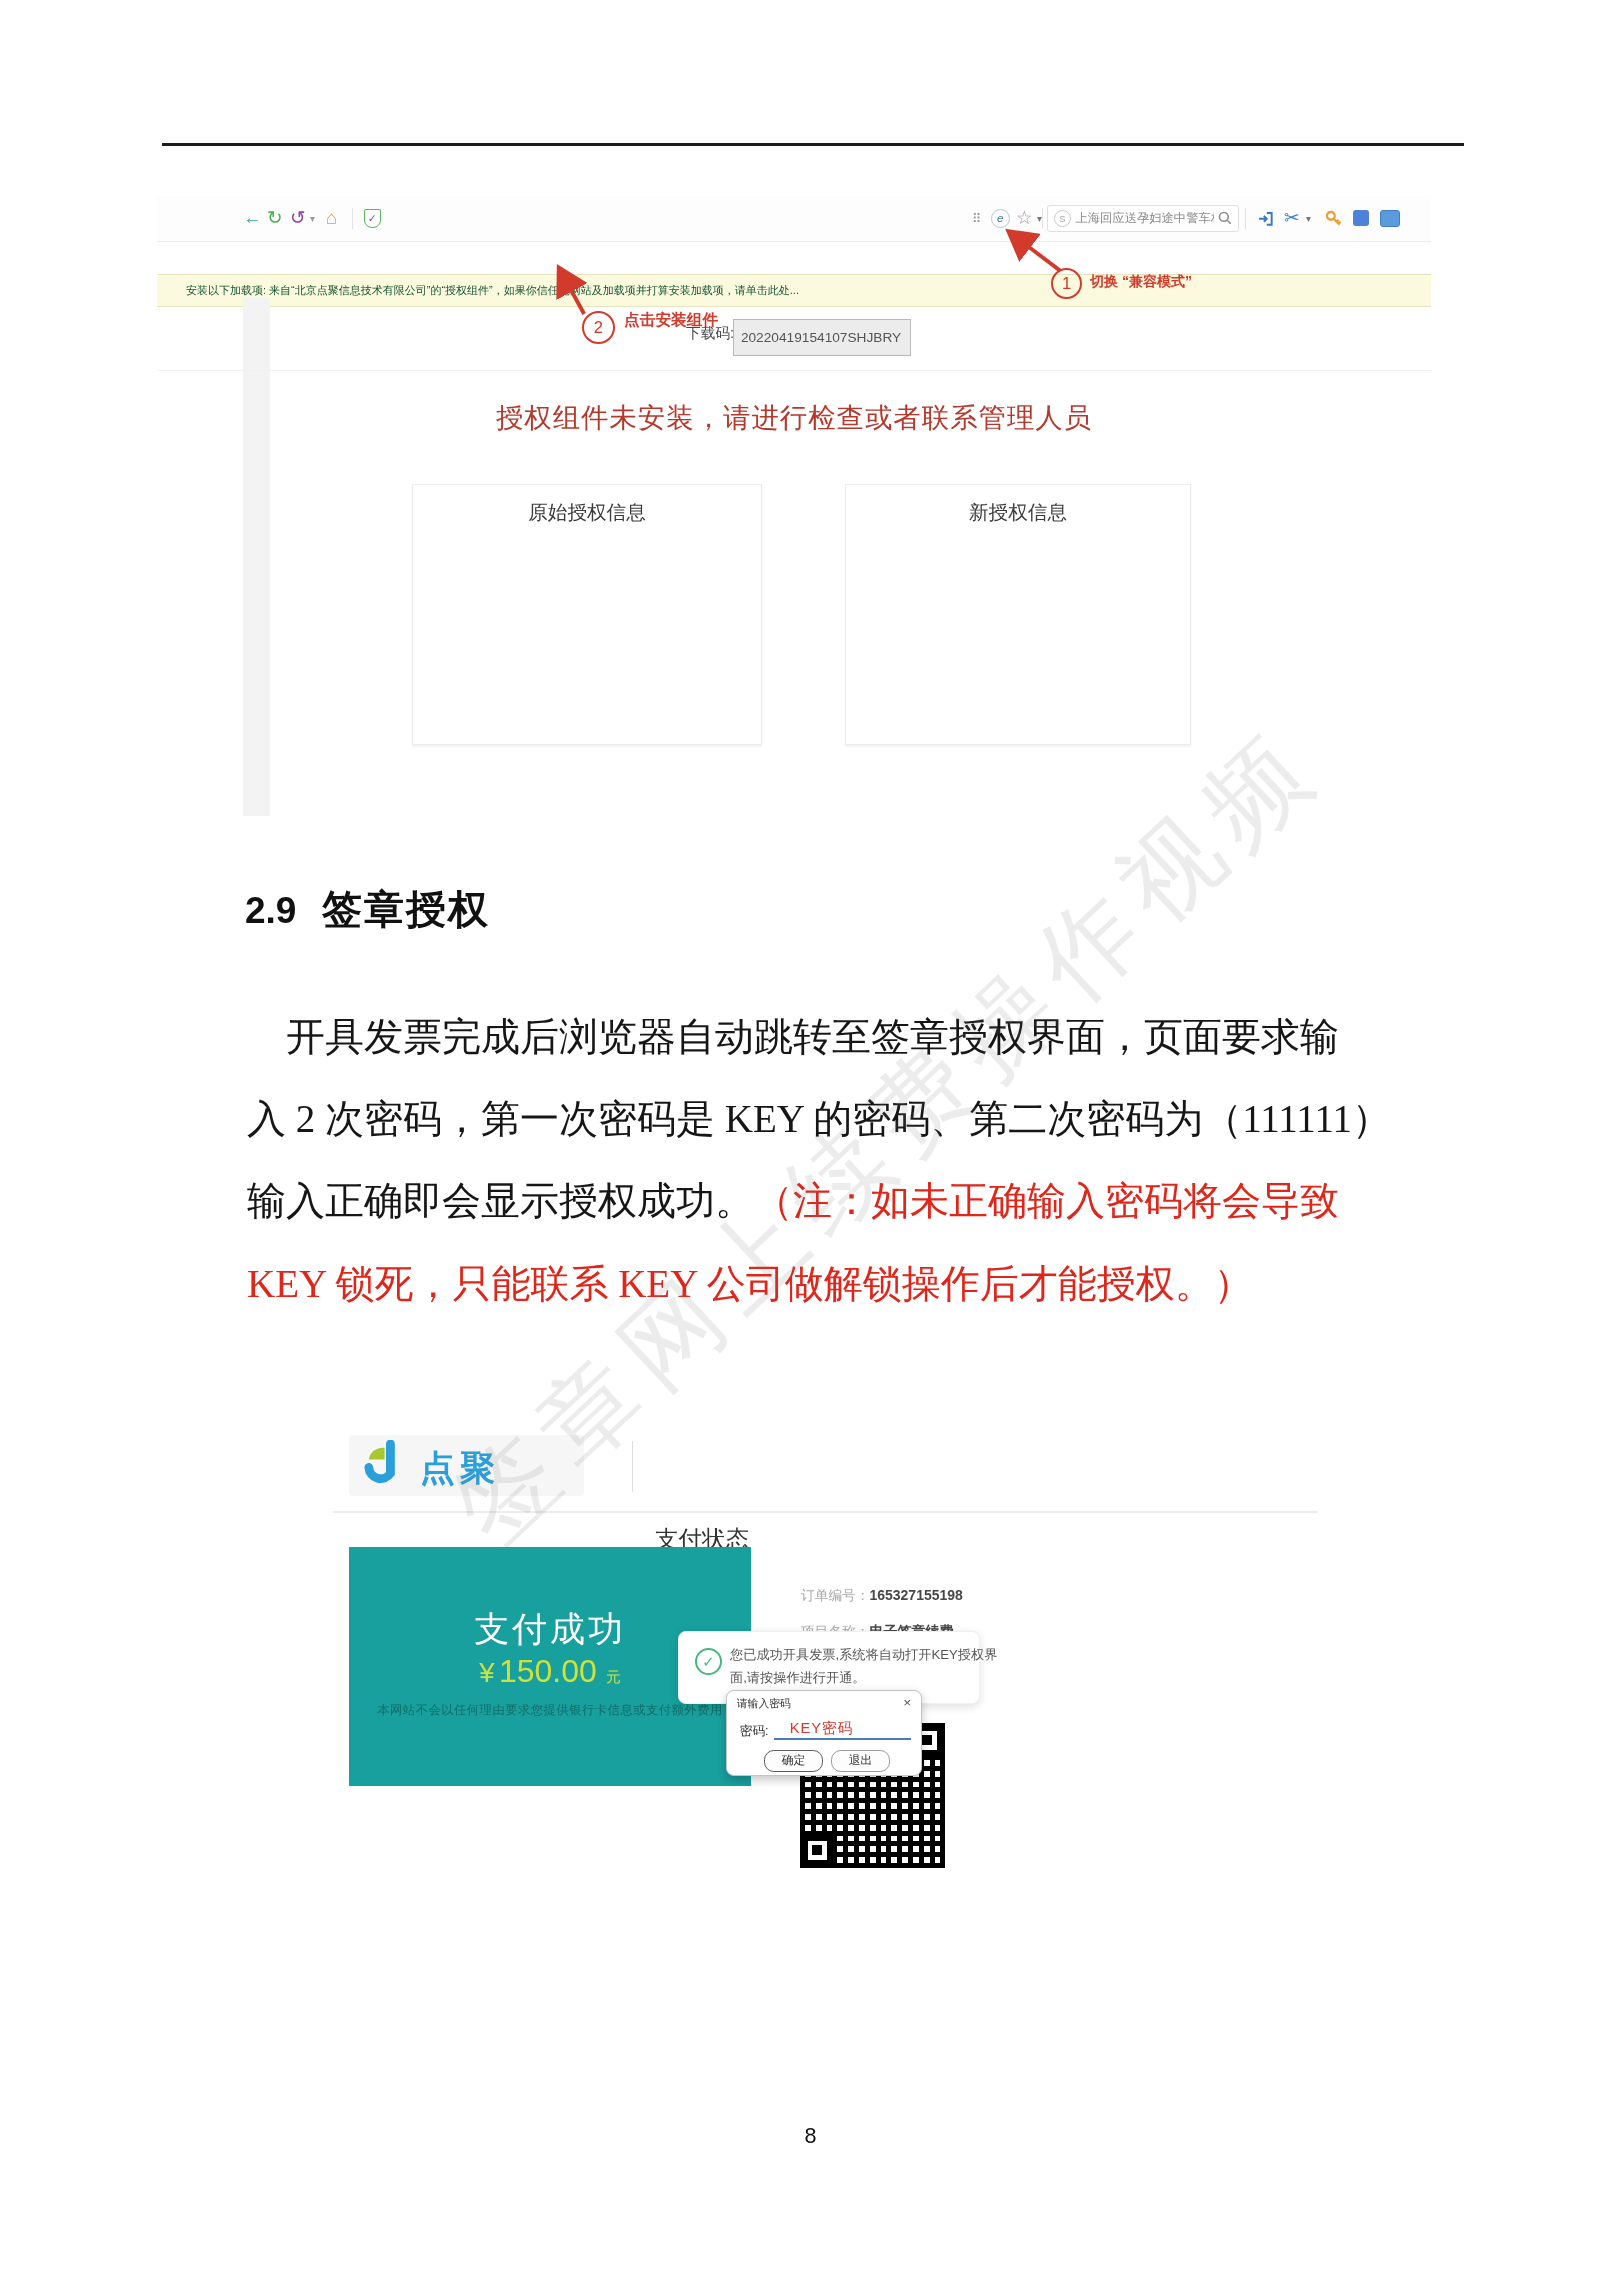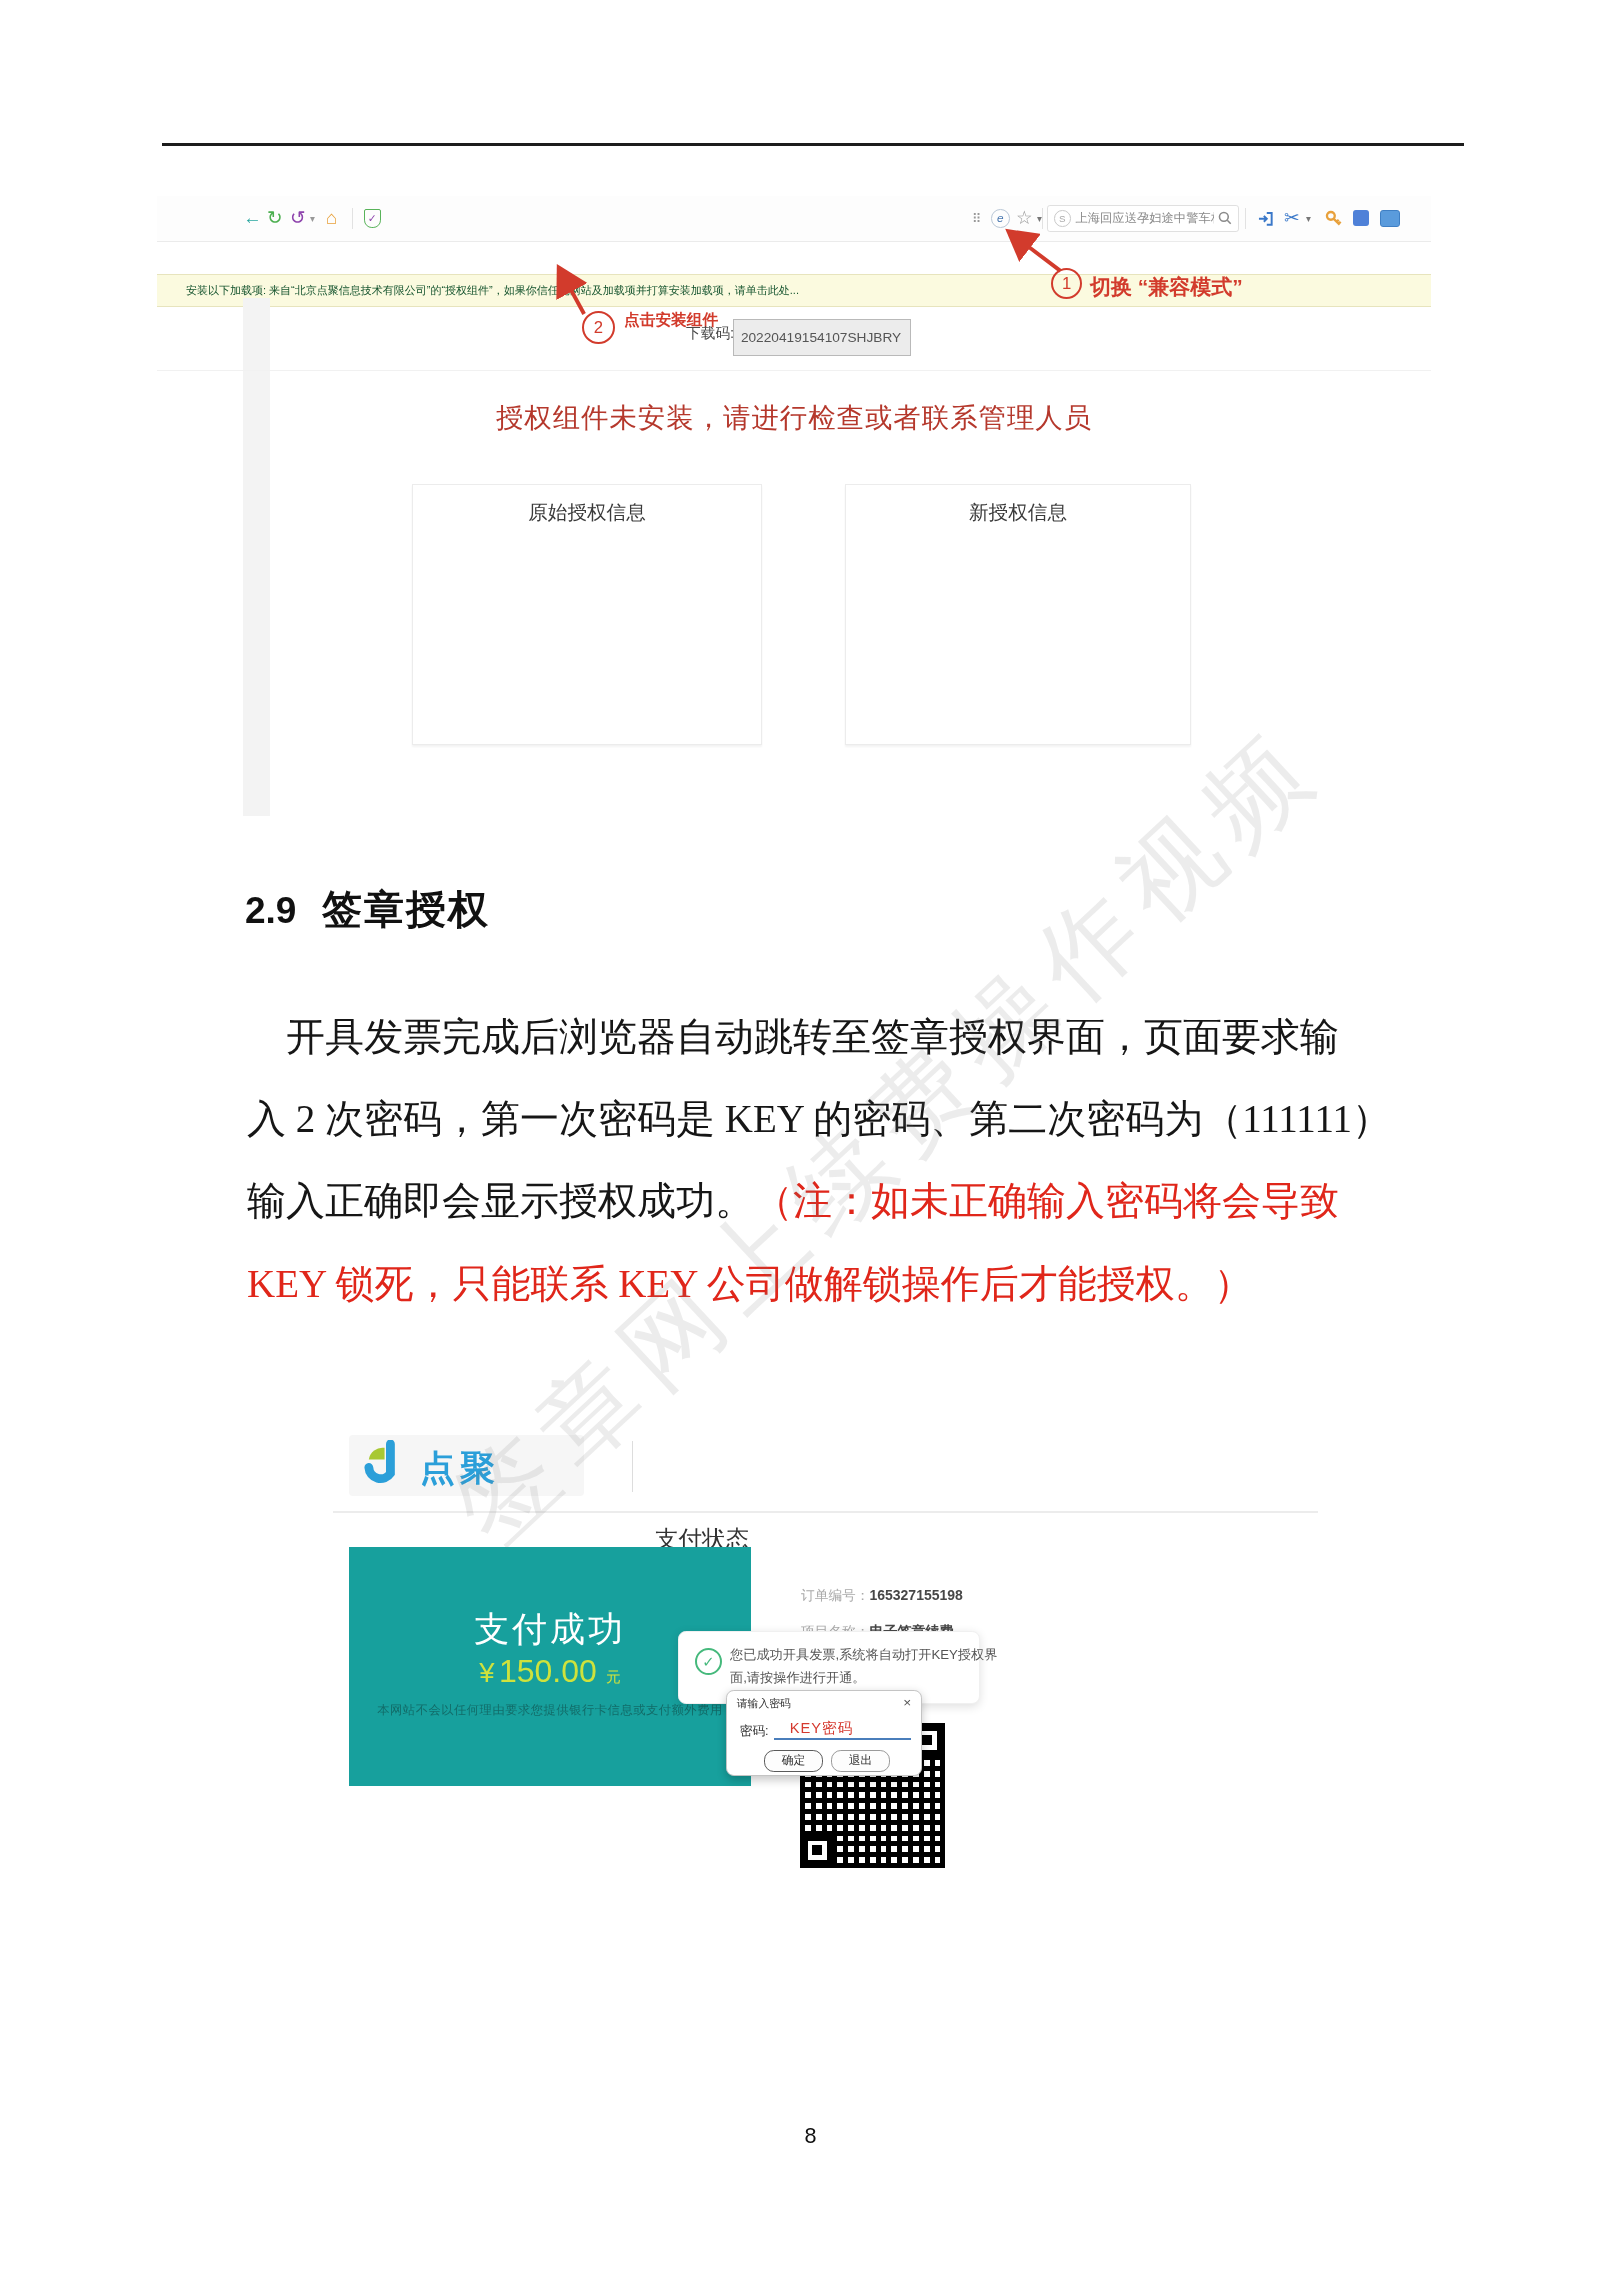--- a/index.html
+++ b/index.html
@@ -25,21 +25,21 @@
      font-size:9.8px;display:flex;align-items:center;justify-content:center;flex:0 0 auto;}
   #search-text{font-size:12.3px;color:#8a8a8a;white-space:nowrap;overflow:hidden;flex:1;}
   .sq{border-radius:2.9px;}
   
   #notice{left:0;top:86px;width:1274px;height:31px;background:#fbfadf;border-top:1px solid #e7e4bd;
      border-bottom:1px solid #e7e4bd;display:flex;align-items:center;}
   #notice-text{font-size:11px;color:#14532d;padding-left:29px;white-space:nowrap;}
   
   .ann-circle{border:2px solid #d23b2c;border-radius:50%;color:#d23b2c;
      display:flex;align-items:center;justify-content:center;font-size:16.7px;background:rgba(255,255,255,0.0);}
-  .ann-label{color:#d23b2c;font-size:21px;font-weight:bold;white-space:nowrap;}
+  .ann-label{color:#d23b2c;font-size:14px;font-weight:bold;white-space:nowrap;}
   
   #dl-label{font-size:14.7px;color:#4a4a4a;}
   #dl-input{width:178px;height:37px;background:#ececec;border:1px solid #b9b9b9;
      font-size:13.7px;color:#555;display:flex;align-items:center;padding-left:6.9px;box-sizing:border-box;}
   #shot1-divider{left:0;top:182px;width:1274px;height:1px;background:#f1f1f1;}
   #left-strip{left:86px;top:110px;width:27.4px;height:518px;background:#f3f3f3;}
   #error-heading{left:0;top:212px;width:1274px;text-align:center;font-size:27.4px;color:#b5382c;
      letter-spacing:1px;}
   .panel{background:#fff;border:1px solid #ececec;box-shadow:0 2px 2px rgba(0,0,0,0.05);}
   .panel-title{margin-top:13.7px;text-align:center;font-size:19.6px;color:#3a3a3a;

